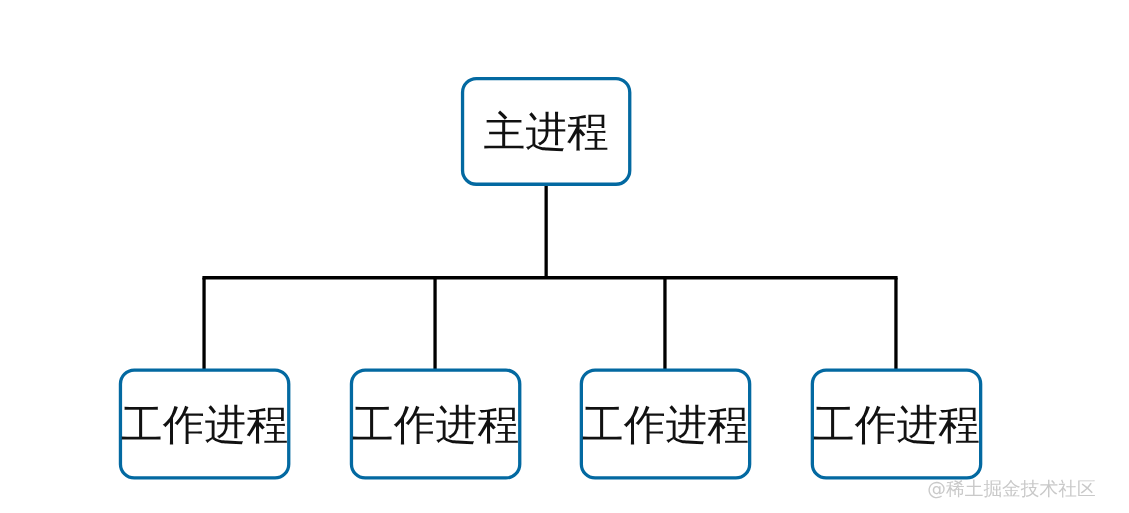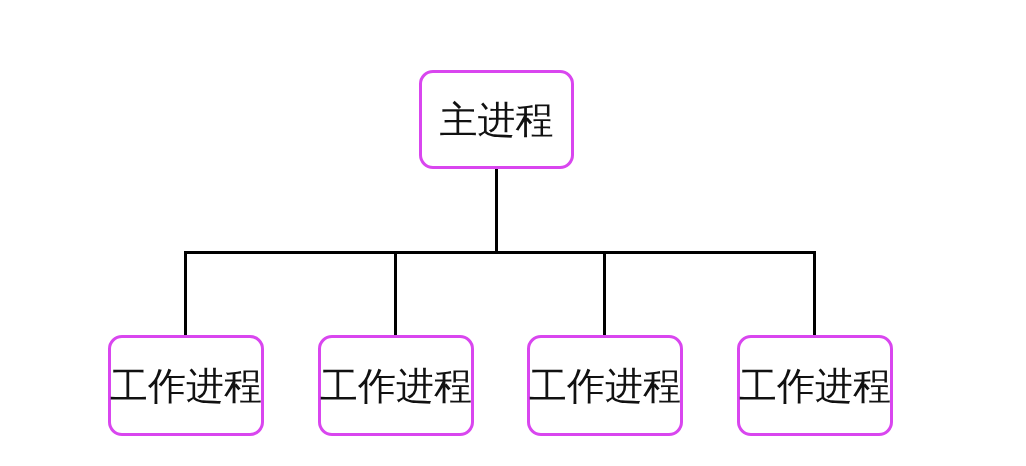--- a/index.html
+++ b/index.html
@@ -22,21 +22,21 @@
     top: 0;
     width: 1026px;
     height: 466px;
   }
 
   
   .node {
     position: absolute;
     box-sizing: border-box;
     background: #ffffff;
-    border: 3px solid #d946ef;
+    border: 3px solid #0369a1;
     border-radius: 14px;
     display: flex;
     align-items: center;
     justify-content: center;
   }
   .node-label {
     font-family: "DejaVu Serif", "Liberation Serif", serif;
     font-size: 38px;
     line-height: 1;
     color: #111111;
@@ -116,14 +116,15 @@
   </div>
 
   <div class="node" id="node-worker-3">
     <span class="node-label">工作进程</span>
   </div>
 
   <div class="node" id="node-worker-4">
     <span class="node-label">工作进程</span>
   </div>
 
+  <div id="watermark">@稀土掘金技术社区</div>
 
 </div>
 
 </body></html>

